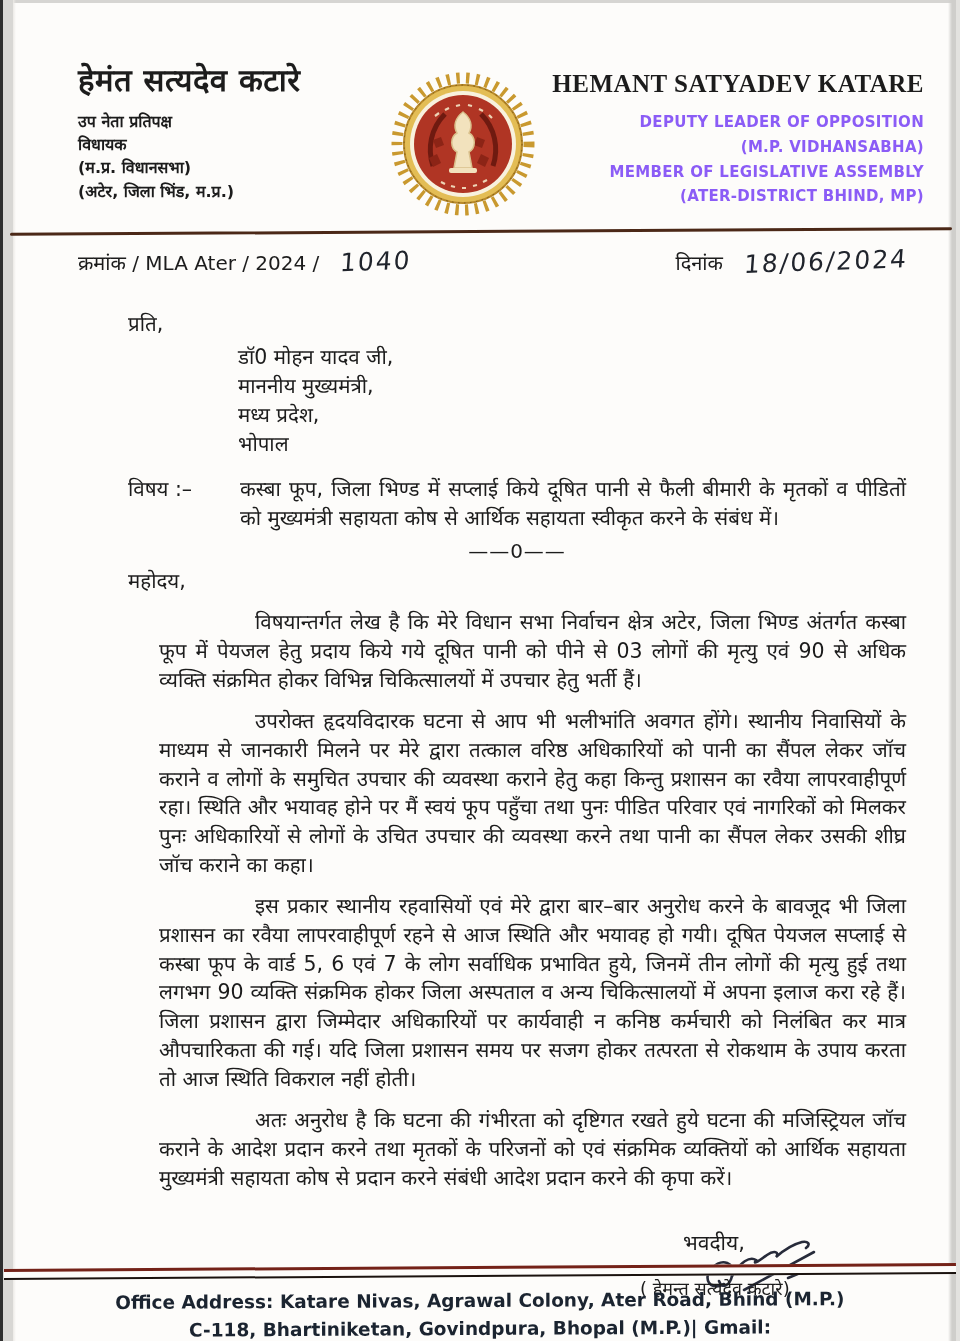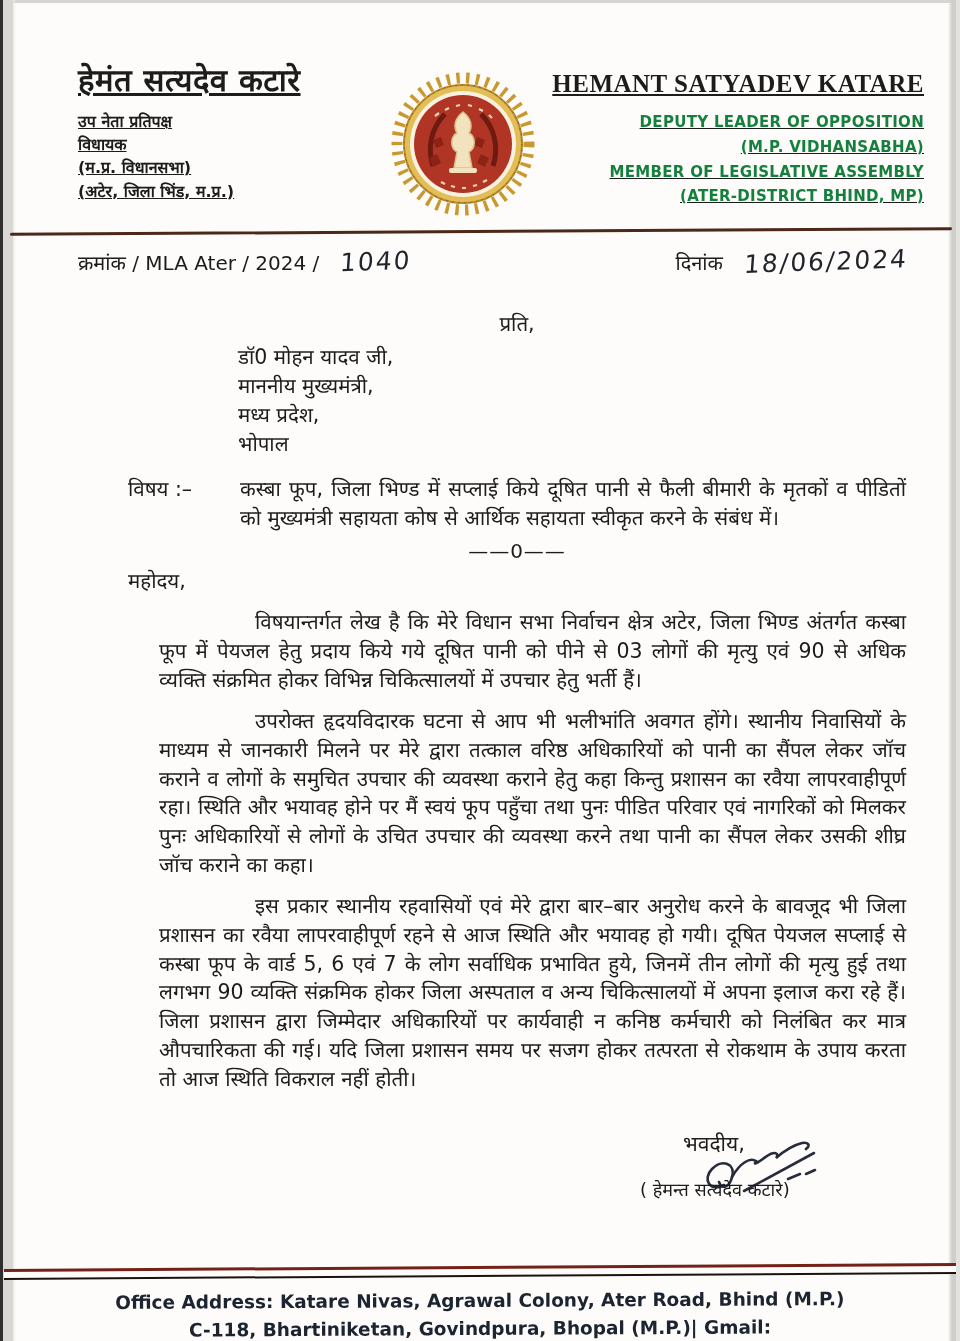--- a/index.html
+++ b/index.html
@@ -13,44 +13,44 @@
     color:#1c1c1c;
   }
   
   .edge-left{position:absolute;left:0;top:0;bottom:0;width:16px;
     background:linear-gradient(90deg,#2e2e2e 0 3px,#d8d7d4 3px 13px,#eceae6 13px,transparent);}
   .edge-right{position:absolute;right:0;top:0;bottom:0;width:12px;
     background:linear-gradient(270deg,#e3e2df 0 4px,#cfcecb 4px 8px,transparent);}
   .edge-top{position:absolute;left:0;right:0;top:0;height:3px;background:#d6d5d2;}
 
   
-  .letterhead{display:flex;align-items:flex-start;padding:58px 36px 0 78px;text-decoration:underline;}
+  .letterhead{display:flex;align-items:flex-start;padding:58px 36px 0 78px;}
   .lh-left{width:305px;}
   .lh-left .lh-name{font-size:31px;font-weight:bold;letter-spacing:.5px;margin-bottom:10px;}
   .lh-left .lh-line{font-size:16px;font-weight:bold;line-height:1.45;}
   .lh-emblem{width:160px;flex:0 0 auto;display:flex;justify-content:center;margin-top:12px;}
   .lh-right{flex:1;text-align:right;padding-top:12px;}
   .lh-right .lh-name{font-family:"Liberation Serif","DejaVu Serif",serif;
     font-size:25px;font-weight:bold;letter-spacing:.5px;margin-bottom:12px;}
-  .lh-right .lh-line{font-size:15px;font-weight:bold;color:#15803d;line-height:1.65;letter-spacing:.3px;}
+  .lh-right .lh-line{font-size:15px;font-weight:bold;color:#8b5cf6;line-height:1.65;letter-spacing:.3px;}
 
   .header-rule{height:3px;margin:12px 8px 0 10px;
     background:linear-gradient(90deg,#5c3category,#5c2d1a,#3c1f12);
     background:#4b2817;transform:rotate(-.35deg);border-radius:2px;}
 
   
   .ref-row{display:flex;justify-content:space-between;align-items:baseline;
     margin:14px 52px 0 78px;font-size:20px;}
   .ref-left,.ref-right{display:flex;align-items:baseline;gap:21px;}
   .handwritten{display:inline-block;font-size:25px;letter-spacing:2px;
     transform:rotate(-2deg) skewX(-6deg);color:#20242c;font-weight:500;}
 
   
   .body{margin:34px 54px 0 128px;font-size:20.5px;line-height:1.4;}
-  .to-label{margin-bottom:4px;text-align:center;}
+  .to-label{margin-bottom:4px;}
   .addressee{margin-left:110px;line-height:1.42;}
   .subject-row{display:flex;margin-top:16px;}
   .subject-label{flex:0 0 112px;}
   .subject-text{flex:1;text-align:justify;}
   .separator{ text-align:center;margin:4px 0 2px;font-size:20px;letter-spacing:1px;}
   .salutation{margin-top:2px;}
   .para{text-align:justify;text-indent:96px;margin-top:13px;margin-left:31px;}
 
   
   .closing{position:relative;margin:24px 0 0 0;height:110px;}
@@ -150,20 +150,21 @@
       <div class="subject-text">कस्बा फूप, जिला भिण्ड में सप्लाई किये दूषित पानी से फैली बीमारी के मृतकों व पीडितों को मुख्यमंत्री सहायता कोष से आर्थिक सहायता स्वीकृत करने के संबंध में।</div>
     </div>
 
     <div class="separator">——0——</div>
 
     <div class="salutation">महोदय,</div>
 
     <div class="para">विषयान्तर्गत लेख है कि मेरे विधान सभा निर्वाचन क्षेत्र अटेर, जिला भिण्ड अंतर्गत कस्बा फूप में पेयजल हेतु प्रदाय किये गये दूषित पानी को पीने से 03 लोगों की मृत्यु एवं 90 से अधिक व्यक्ति संक्रमित होकर विभिन्न चिकित्सालयों में उपचार हेतु भर्ती हैं।</div>
     <div class="para">उपरोक्त हृदयविदारक घटना से आप भी भलीभांति अवगत होंगे। स्थानीय निवासियों के माध्यम से जानकारी मिलने पर मेरे द्वारा तत्काल वरिष्ठ अधिकारियों को पानी का सैंपल लेकर जॉच कराने व लोगों के समुचित उपचार की व्यवस्था कराने हेतु कहा  किन्तु प्रशासन का रवैया लापरवाहीपूर्ण रहा। स्थिति और भयावह होने पर मैं स्वयं फूप पहुँचा तथा पुनः पीडित परिवार एवं नागरिकों को मिलकर पुनः अधिकारियों से लोगों के उचित उपचार की व्यवस्था करने तथा पानी का सैंपल लेकर उसकी शीघ्र जॉच कराने का कहा।</div>
     <div class="para">इस प्रकार स्थानीय रहवासियों एवं मेरे द्वारा बार–बार अनुरोध करने के बावजूद भी जिला प्रशासन का रवैया लापरवाहीपूर्ण रहने से आज स्थिति और भयावह हो गयी। दूषित पेयजल सप्लाई से कस्बा फूप के वार्ड 5, 6 एवं 7 के लोग सर्वाधिक प्रभावित हुये, जिनमें तीन लोगों की मृत्यु हुई तथा लगभग 90 व्यक्ति संक्रमिक होकर जिला अस्पताल व अन्य चिकित्सालयों में अपना इलाज करा रहे हैं। जिला प्रशासन द्वारा जिम्मेदार अधिकारियों पर कार्यवाही न कनिष्ठ कर्मचारी को निलंबित कर मात्र औपचारिकता की गई। यदि जिला प्रशासन समय पर सजग होकर तत्परता से रोकथाम के उपाय करता तो आज स्थिति विकराल नहीं होती।</div>
+    <div class="para">अतः अनुरोध है कि घटना की गंभीरता को दृष्टिगत रखते हुये घटना की मजिस्ट्रियल जॉच कराने के आदेश प्रदान करने तथा मृतकों के परिजनों को एवं संक्रमिक व्यक्तियों को आर्थिक सहायता मुख्यमंत्री सहायता कोष से प्रदान करने संबंधी आदेश प्रदान करने की कृपा करें।</div>
   </div>
 
   <div class="closing">
     <div class="complimentary">भवदीय,</div>
     <div class="signature">
       <svg width="170" height="72" viewBox="0 0 170 72" aria-hidden="true">
         <g fill="none" stroke="#272b3a" stroke-width="2.6" stroke-linecap="round">
           <path d="M34,52 C20,60 12,46 22,36 C32,26 46,30 42,44 C40,53 32,58 29,49"></path>
           <path d="M42,44 C50,30 60,24 66,28 C62,34 70,28 77,23 C84,18 90,20 86,25 C94,18 104,12 112,10 C118,9 121,12 116,16"></path>
           <path d="M54,58 L124,20"></path>

